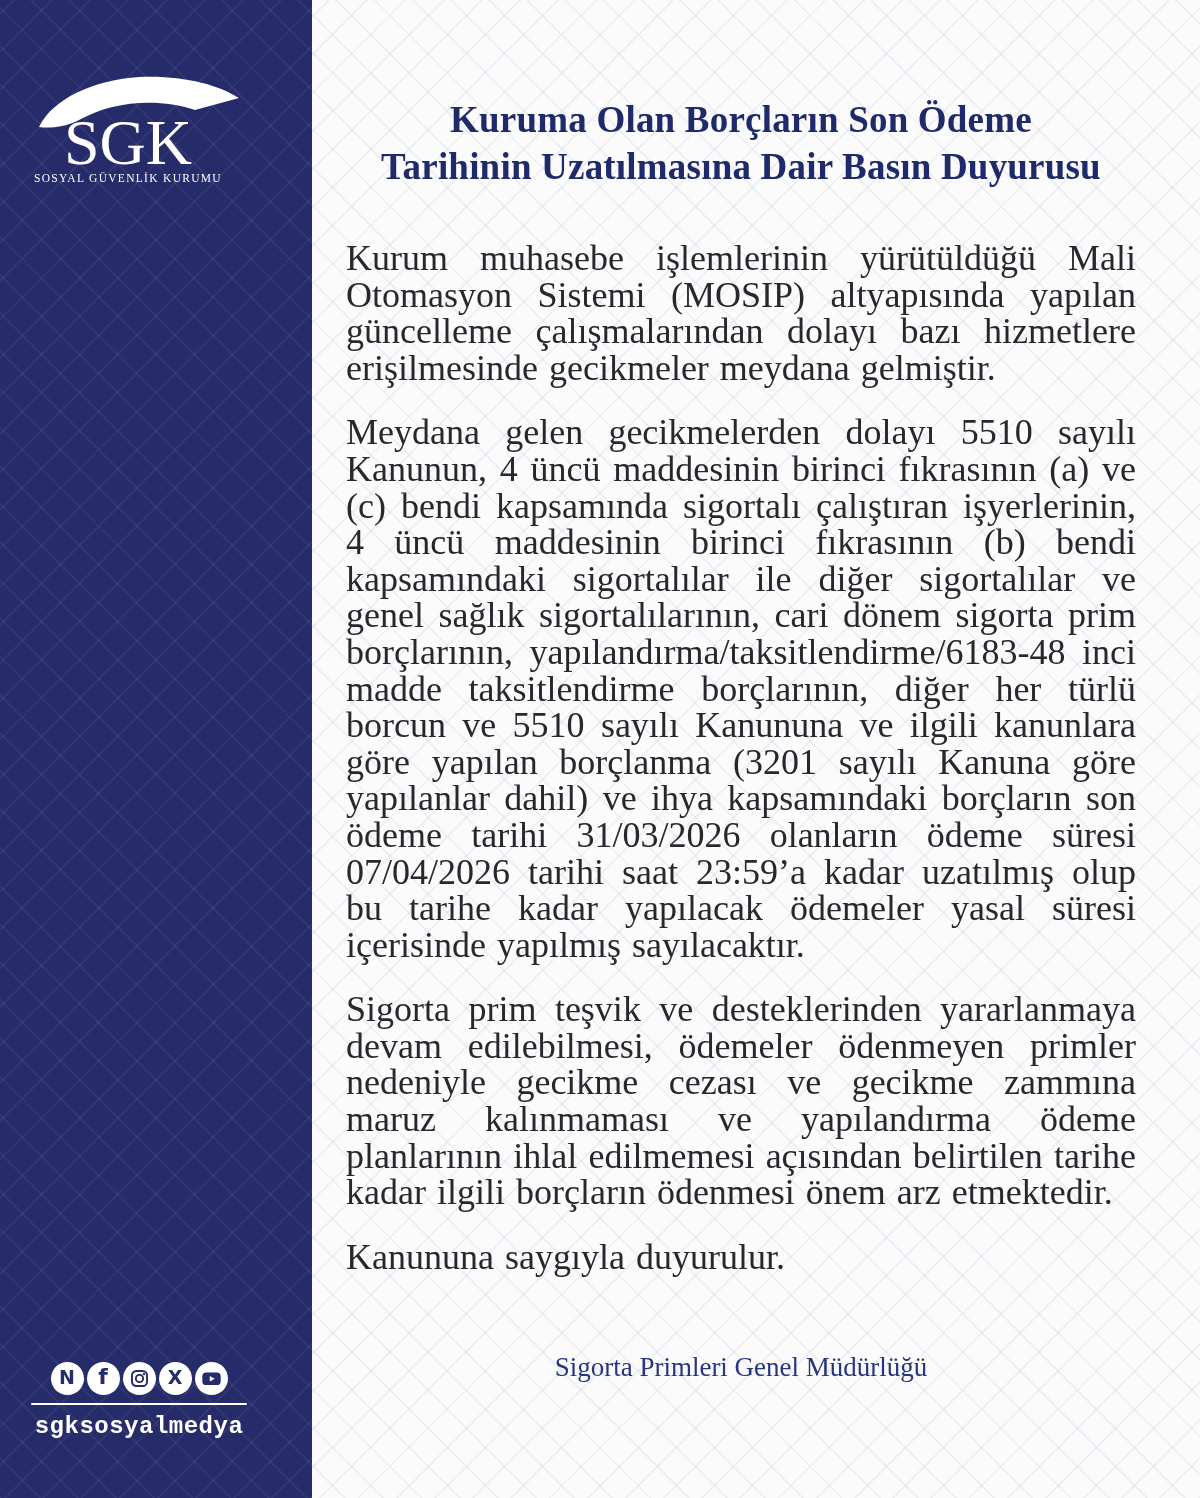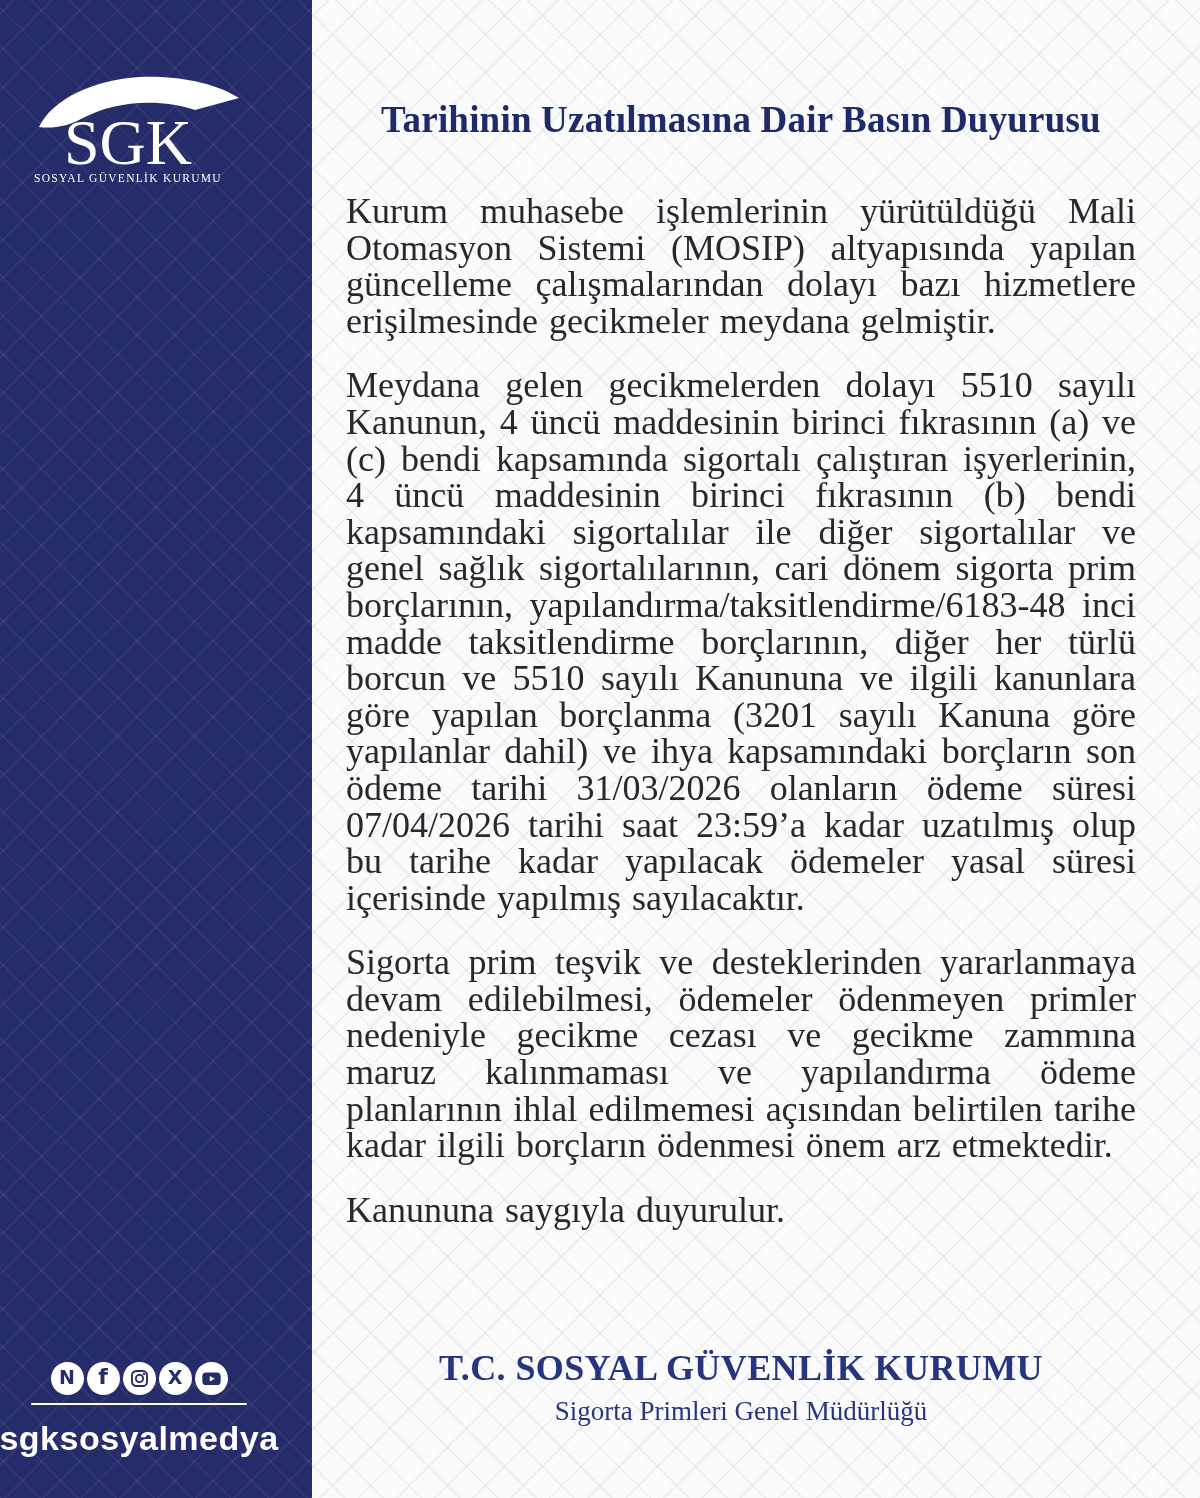--- a/index.html
+++ b/index.html
@@ -39,22 +39,22 @@
     display:flex;align-items:center;justify-content:center;
     color:#262b6a;box-sizing:border-box;
   }
   .glyph-letter{
     font-family:"DejaVu Sans",sans-serif;font-weight:700;font-size:19px;line-height:1;
     color:#262b6a;transform:translateY(-1px);
   }
   .glyph-letter.fb{font-size:22px;transform:translateY(-2px);}
   .social-divider{width:216px;height:2px;background:#ffffff;margin-top:8px;border-radius:1px;}
   .social-handle{
-    margin-top:14px;font-family:Liberation Sans, sans-serif;font-weight:700;
-    font-size:34px;color:#ffffff;letter-spacing:0.5px;
+    margin-top:8px;font-family:Liberation Mono, monospace;font-weight:700;
+    font-size:24px;color:#ffffff;letter-spacing:0.5px;
   }
   .content{position:absolute;left:278px;top:0;width:922px;height:1498px;}
   .doc-title{
     margin:96px 64px 0 68px;text-align:center;color:#1f2a6b;
     font-size:37px;line-height:47px;font-weight:700;letter-spacing:0.2px;
   }
   .doc-title .title-line{display:block;}
   .para{
     margin:28px 64px 0 68px;text-align:justify;color:#27272c;
     font-size:36px;line-height:36.6px;word-spacing:2px;
@@ -109,28 +109,28 @@
       </div>
       <div class="social-divider"></div>
       <div class="social-handle">sgksosyalmedya</div>
     </div>
 
   </aside>
 
   <main class="content">
 
     <h1 class="doc-title">
+      <span class="title-line">Kuruma Olan Borçların Son Ödeme</span>
       <span class="title-line">Tarihinin Uzatılmasına Dair Basın Duyurusu</span>
     </h1>
 
     <p class="para first">Kurum muhasebe işlemlerinin yürütüldüğü Mali Otomasyon Sistemi (MOSIP) altyapısında yapılan güncelleme çalışmalarından dolayı bazı hizmetlere erişilmesinde gecikmeler meydana gelmiştir.</p>
     <p class="para">Meydana gelen gecikmelerden dolayı 5510 sayılı Kanunun, 4 üncü maddesinin birinci fıkrasının (a) ve (c) bendi kapsamında sigortalı çalıştıran işyerlerinin, 4 üncü maddesinin birinci fıkrasının (b) bendi kapsamındaki sigortalılar ile diğer sigortalılar ve genel sağlık sigortalılarının, cari dönem sigorta prim borçlarının, yapılandırma/taksitlendirme/6183-48 inci madde taksitlendirme borçlarının, diğer her türlü borcun ve 5510 sayılı Kanununa ve ilgili kanunlara göre yapılan borçlanma (3201 sayılı Kanuna göre yapılanlar dahil) ve ihya kapsamındaki borçların son ödeme tarihi 31/03/2026 olanların ödeme süresi 07/04/2026 tarihi saat 23:59’a kadar uzatılmış olup bu tarihe kadar yapılacak ödemeler yasal süresi içerisinde yapılmış sayılacaktır.</p>
     <p class="para">Sigorta prim teşvik ve desteklerinden yararlanmaya devam edilebilmesi, ödemeler ödenmeyen primler nedeniyle gecikme cezası ve gecikme zammına maruz kalınmaması ve yapılandırma ödeme planlarının ihlal edilmemesi açısından belirtilen tarihe kadar ilgili borçların ödenmesi önem arz etmektedir.</p>
     <p class="para closing">Kanununa saygıyla duyurulur.</p>
 
     <div class="signature">
-      <div class="signature-org">T.C. SOSYAL GÜVENLİK KURUMU</div>
       <div class="signature-dept">Sigorta Primleri Genel Müdürlüğü</div>
     </div>
 
   </main>
 
 </div>
 
 </body></html>

